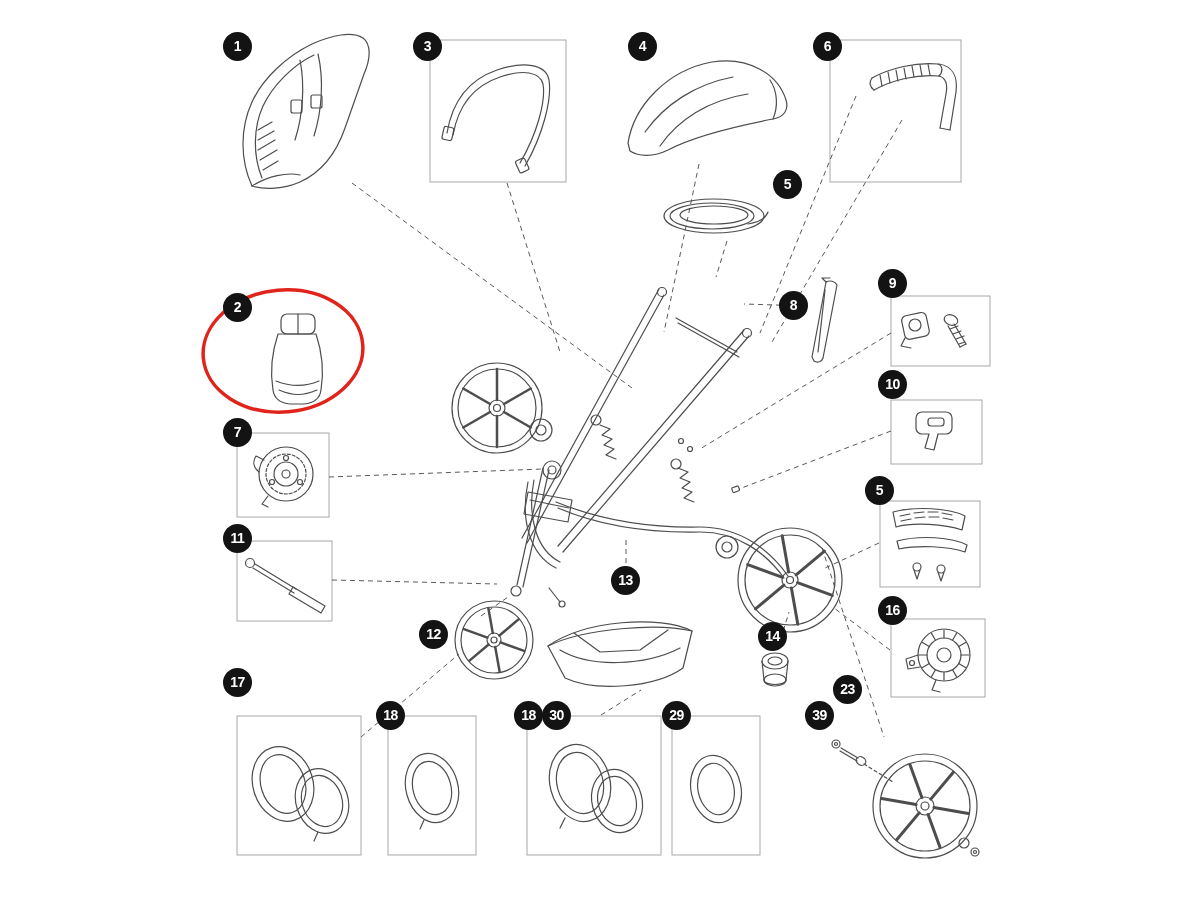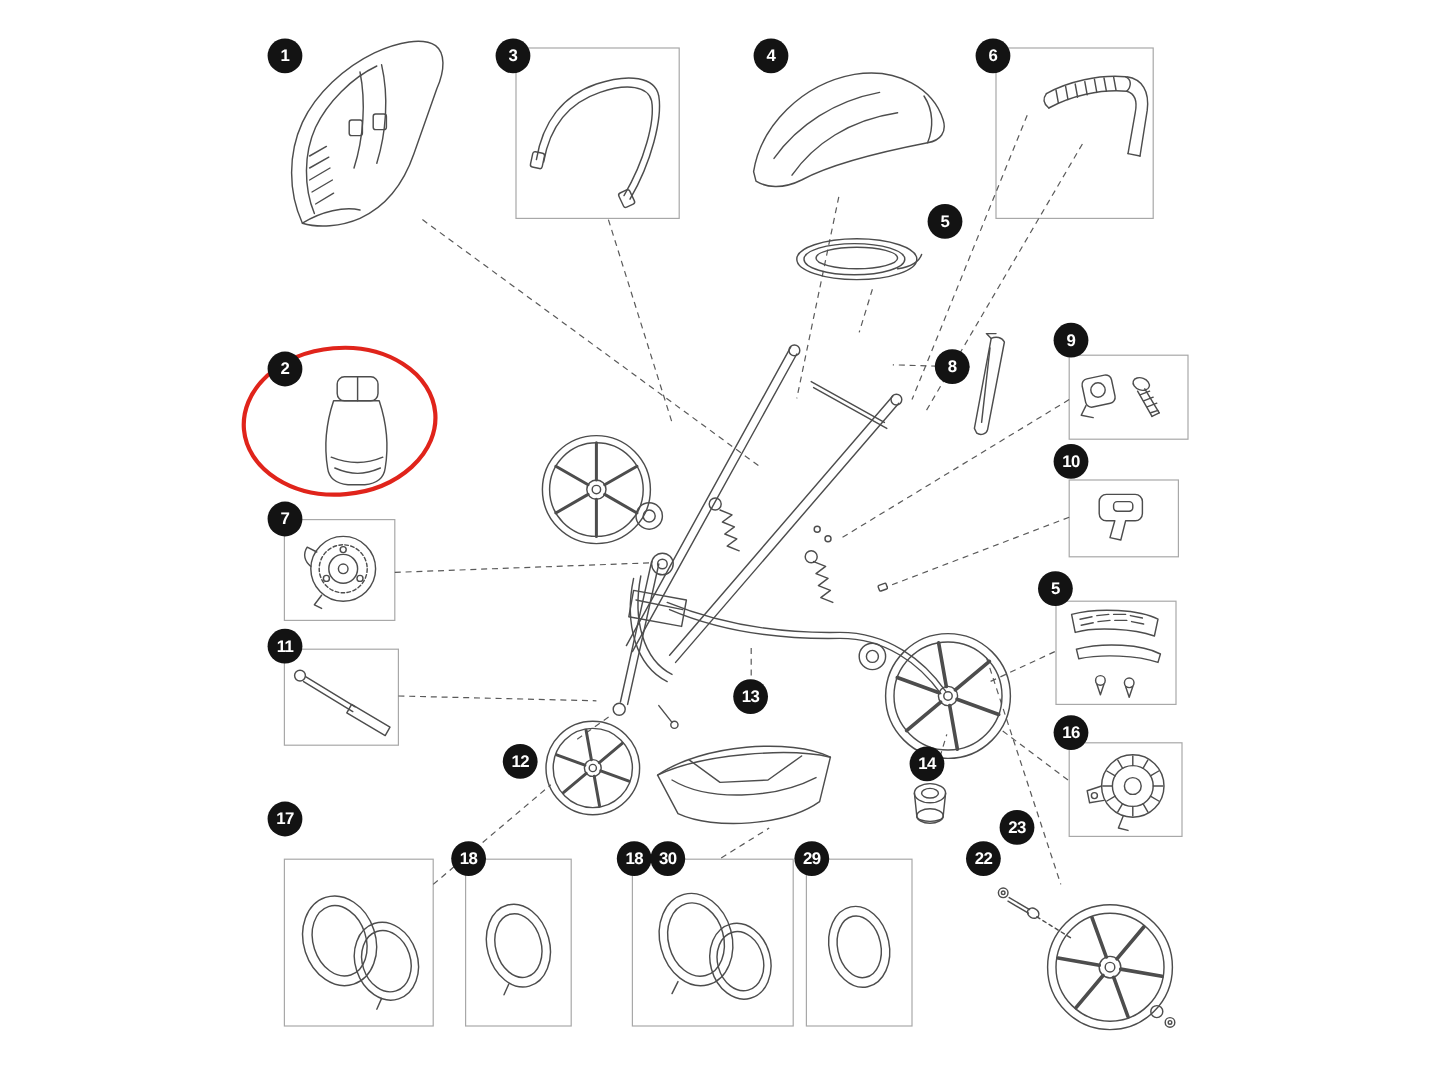--- a/index.html
+++ b/index.html
@@ -343,16 +343,16 @@
 <div class="badge" style="left:419px;top:620px">12</div>
 <div class="badge" style="left:611px;top:566px">13</div>
 <div class="badge" style="left:758px;top:622px">14</div>
 <div class="badge" style="left:865px;top:476px">5</div>
 <div class="badge" style="left:878px;top:596px">16</div>
 <div class="badge" style="left:223px;top:668px">17</div>
 <div class="badge" style="left:376px;top:701px">18</div>
 <div class="badge" style="left:514px;top:701px">18</div>
 <div class="badge" style="left:542px;top:701px">30</div>
 <div class="badge" style="left:662px;top:701px">29</div>
-<div class="badge" style="left:805px;top:701px">22</div>
+<div class="badge" style="left:805px;top:701px">39</div>
 <div class="badge" style="left:833px;top:675px">23</div>
 
 </div>
 
 </body></html>

